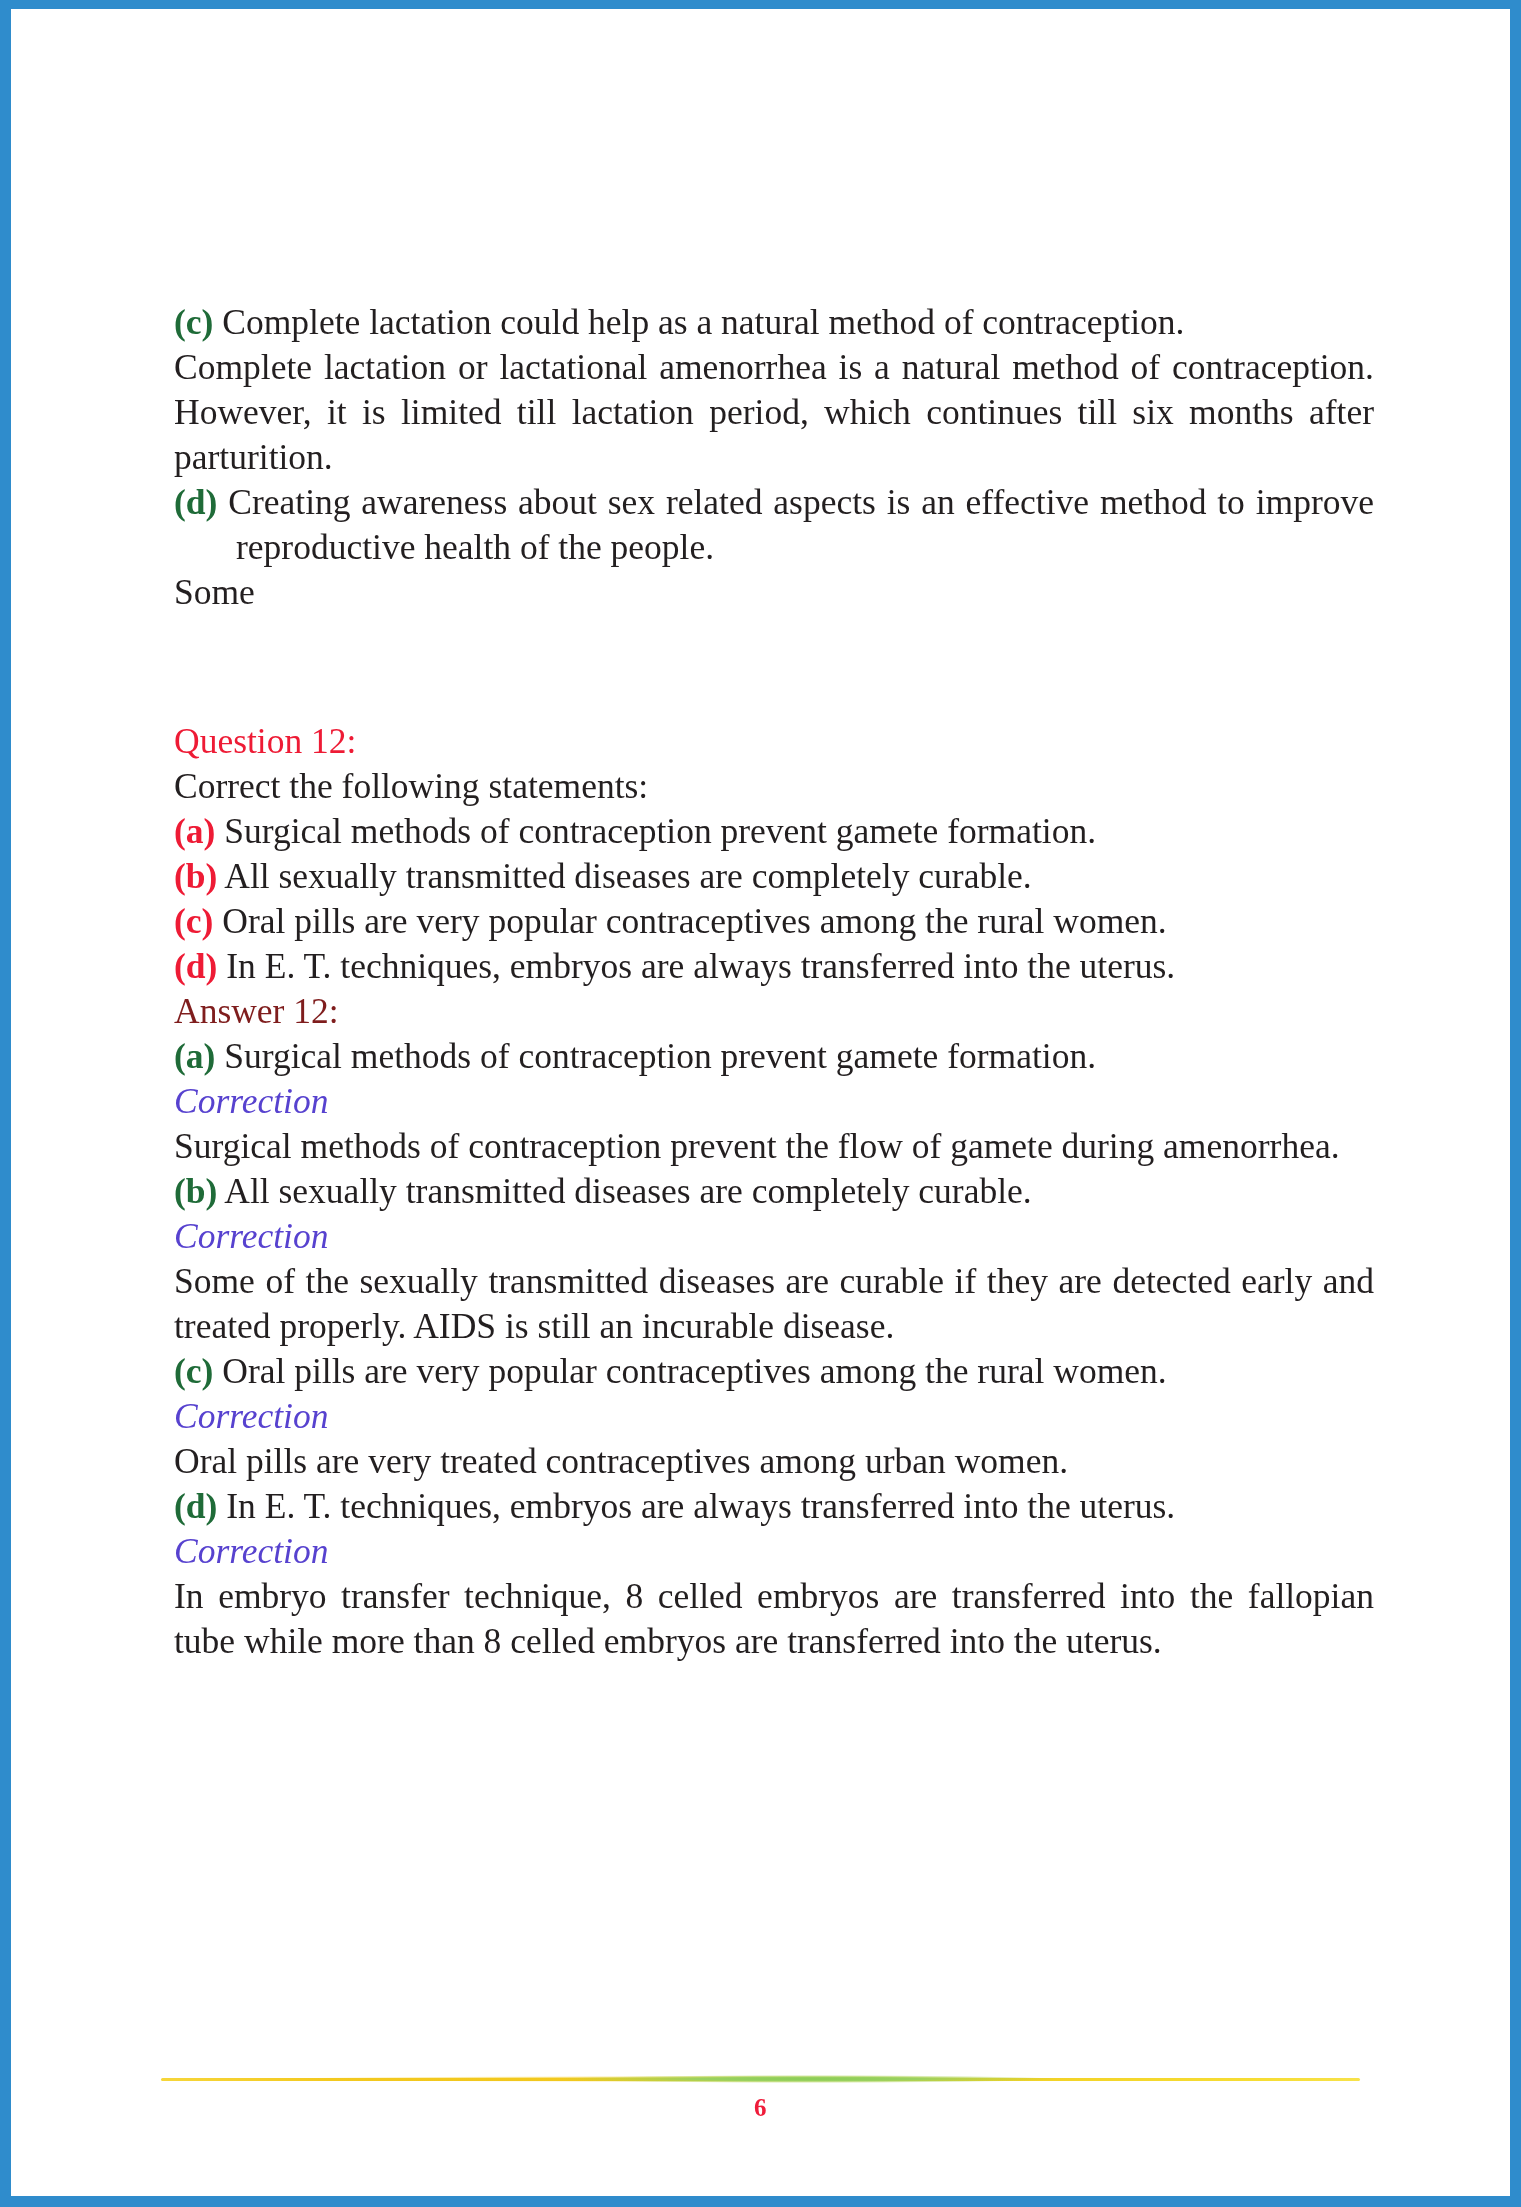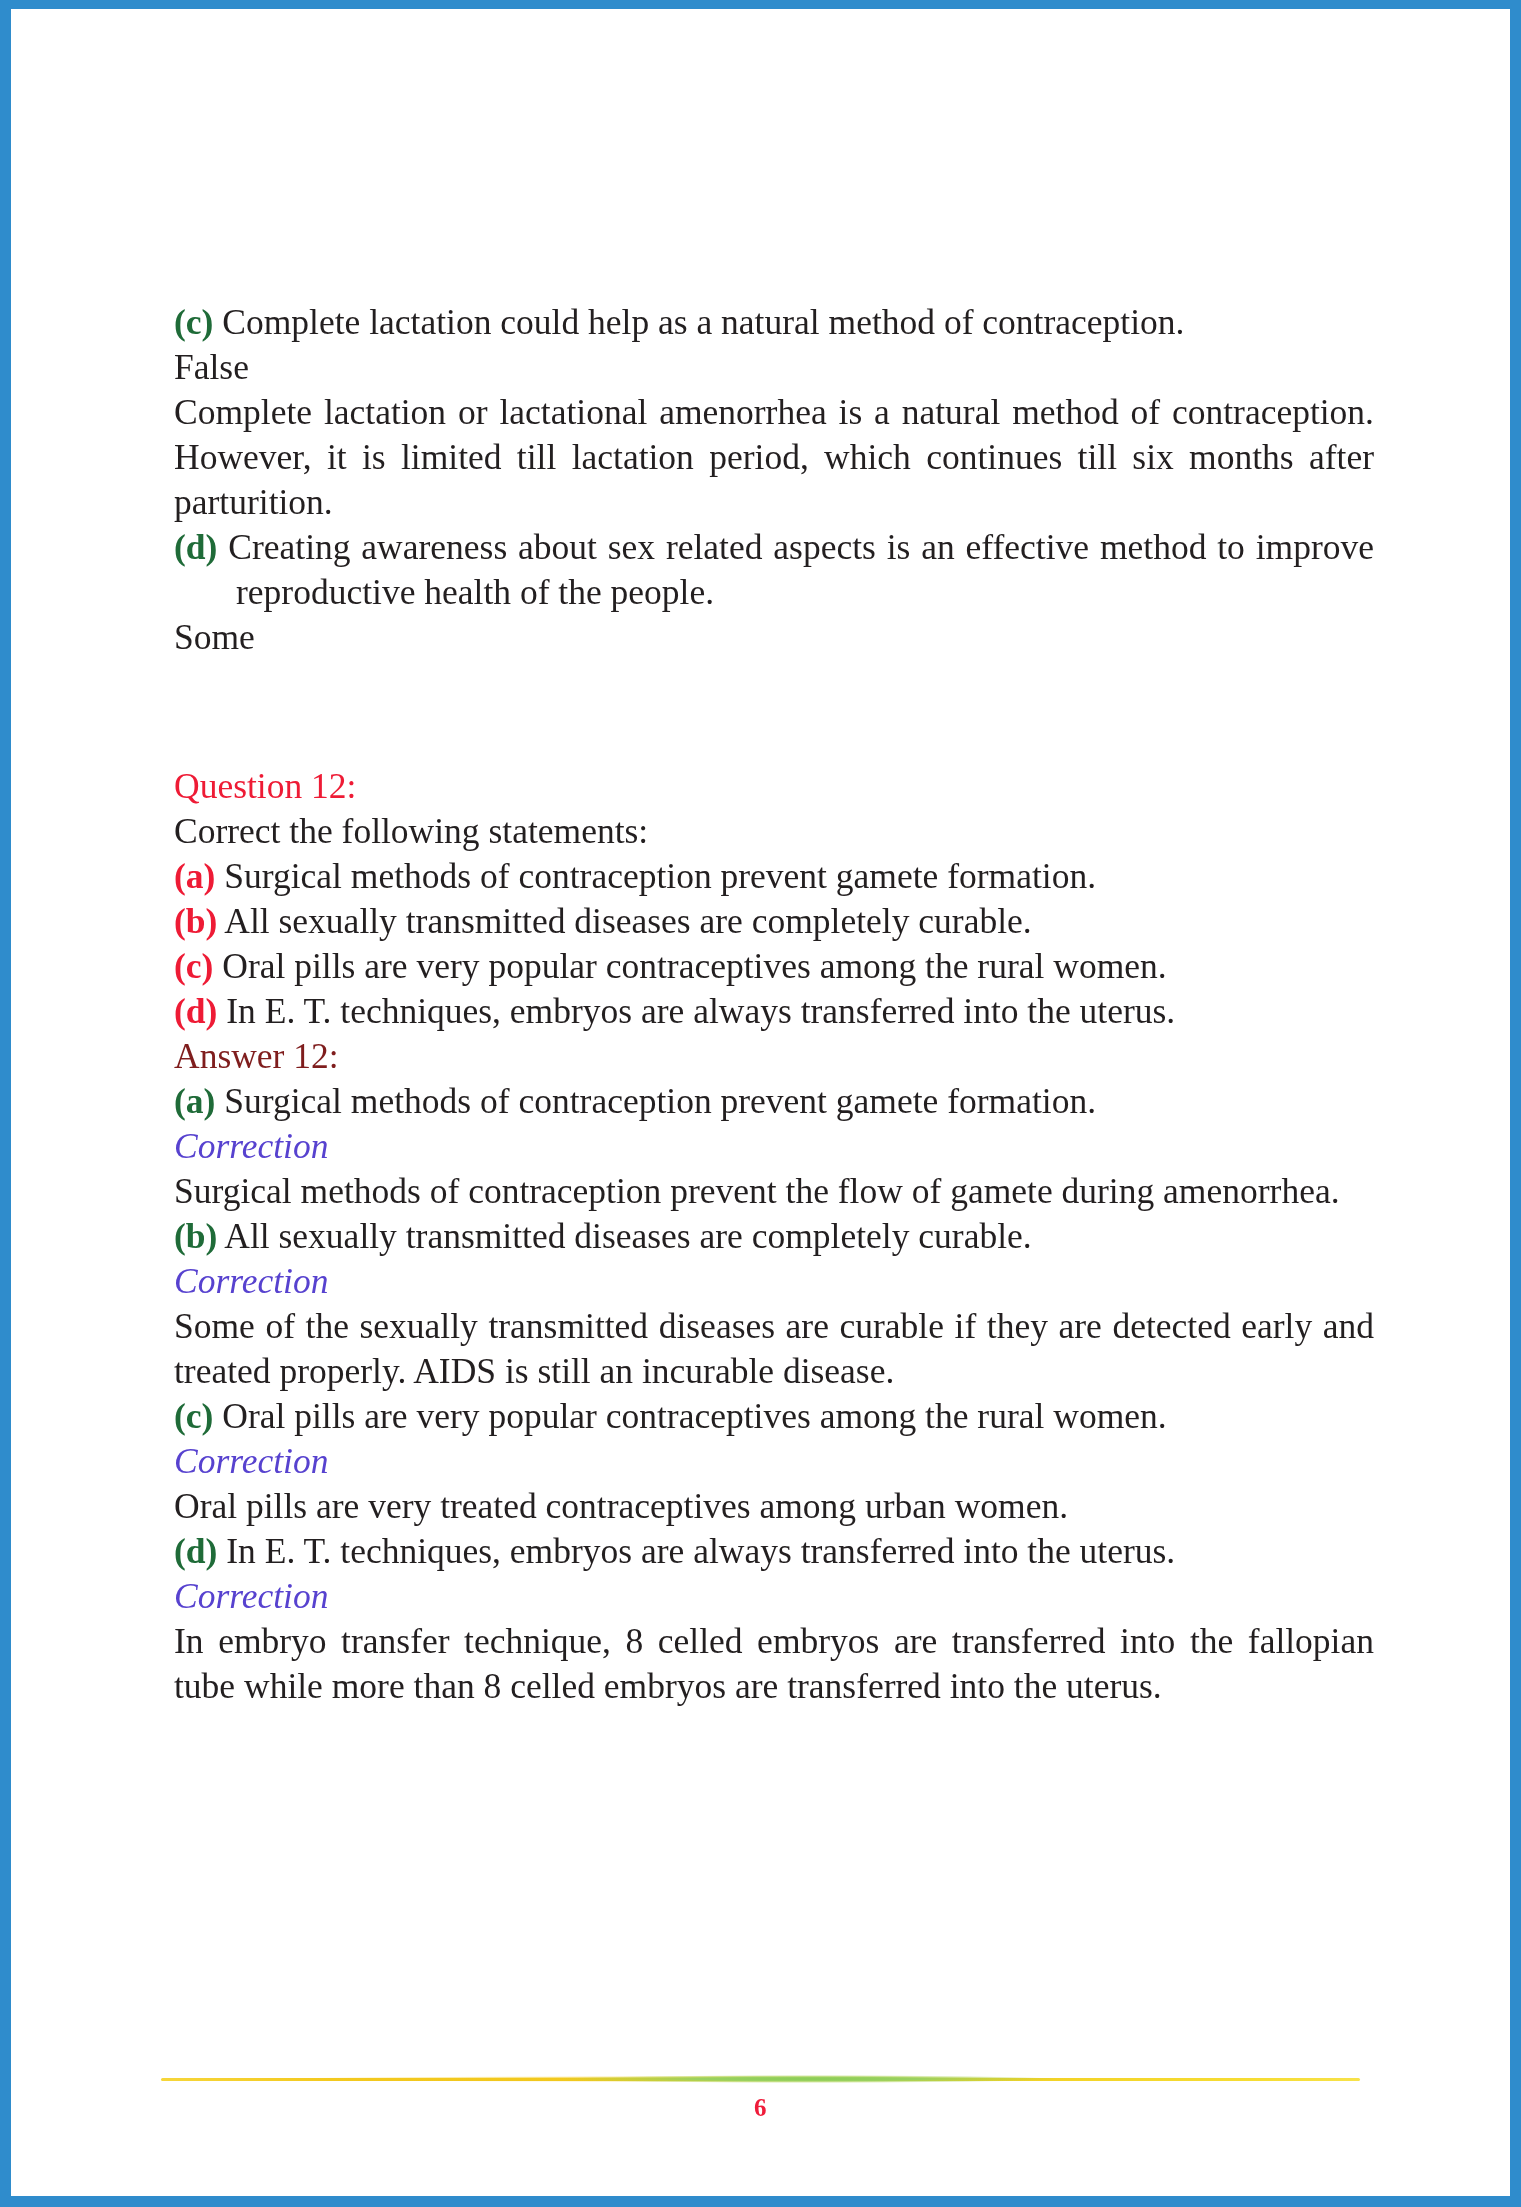--- a/index.html
+++ b/index.html
@@ -139,21 +139,20 @@
 </head>
 <body>
 
 <div class="page">
   <div class="page-inner">
 
     <div class="content">
 
       <p class="txt item item-hang"><span class="lbl lbl-green">(c)</span> <span>Complete lactation could help as a natural method of contraception.</span></p>
 
-      <p class="txt plain">False</p>
 
       <p class="txt">Complete lactation or lactational amenorrhea is a natural method of contraception. However, it is limited till lactation period, which continues till six months after parturition.</p>
 
       <p class="txt item item-hang2"><span class="lbl lbl-green">(d)</span> <span>Creating awareness about sex related aspects is an effective method to improve reproductive health of the people.</span></p>
 
       <p class="txt plain">Some</p>
 
       <div class="gap-lg"></div>
 
       <p class="heading heading-q">Question 12:</p>

